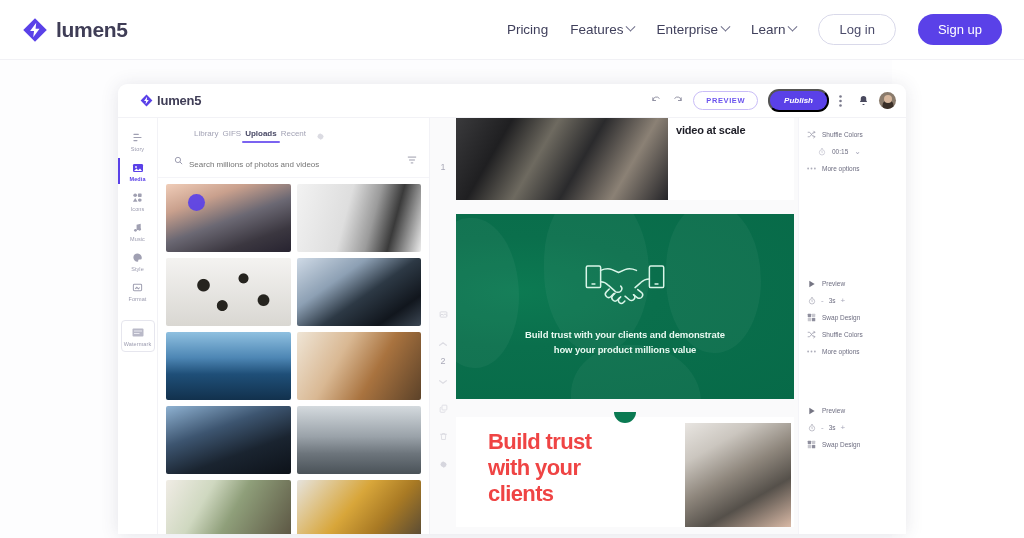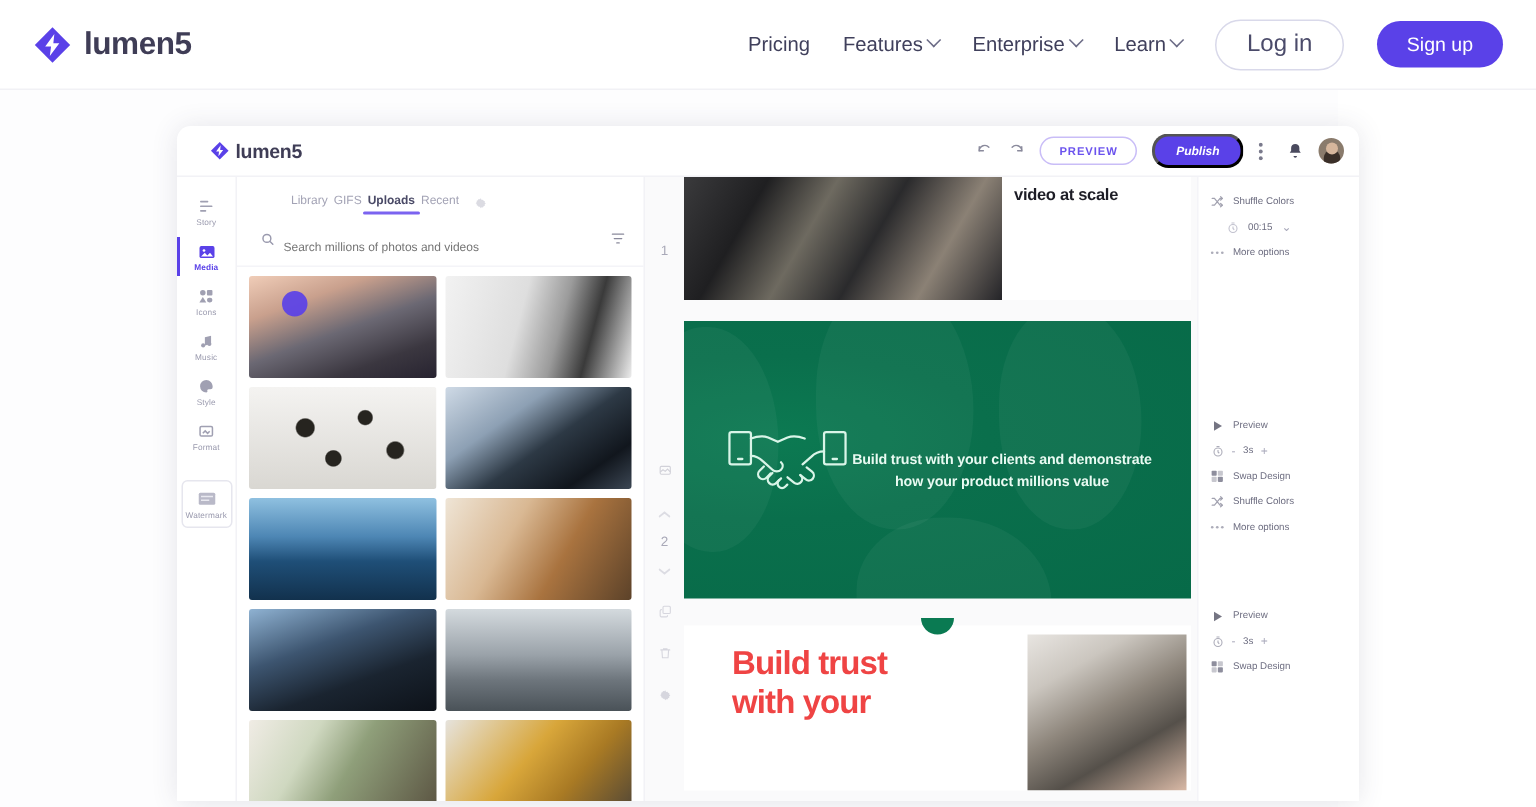--- a/index.html
+++ b/index.html
@@ -21,21 +21,21 @@
   .brand-mark { width: 26px; height: 26px; display: block; }
   .brand-text { font-size: 21px; font-weight: 700; color: #3f3d56; letter-spacing: -0.3px; }
   .nav-right { margin-left: auto; display: flex; align-items: center; gap: 22px; margin-right: 22px; }
   .nav-link {
     font-size: 13.5px; color: #40405c; display: flex; align-items: center; gap: 4px;
     cursor: pointer; white-space: nowrap;
   }
   .caret { display: inline-block; width: 7px; height: 7px; border-right: 1.4px solid #6b6b86;
            border-bottom: 1.4px solid #6b6b86; transform: rotate(45deg) translate(-2px,-2px); }
   .btn-login {
-    font-size: 16px; color: #4b4b6a; padding: 7px 20px; border: 1px solid #d9d9ea;
+    font-size: 13px; color: #4b4b6a; padding: 7px 20px; border: 1px solid #d9d9ea;
     border-radius: 20px; background: #fff; cursor: pointer;
   }
   .btn-signup {
     font-size: 13px; color: #fff; padding: 8px 20px; border-radius: 20px;
     background: #5a41e8; cursor: pointer; border: none; font-weight: 500;
   }
 
   
   .mockup {
     position: absolute; left: 118px; top: 84px; width: 788px; height: 450px;
@@ -141,21 +141,21 @@
   .scene { position: relative; margin-bottom: 8px; }
   .scene-top { display: flex; height: 82px; background: #ffffff; overflow: hidden; }
   .scene-top .media { width: 212px; flex: 0 0 212px; }
   .scene-top .txt {
     flex: 1; display: flex; align-items: flex-start; padding: 6px 0 0 8px;
     font-size: 11px; font-weight: 800; color: #1d1d26; letter-spacing: -0.2px;
   }
 
   .scene-green {
     height: 185px; background: radial-gradient(ellipse at 18% 42%, #0c7a52 0%, #0a6f4c 36%, #076a48 100%);
-    position: relative; display: flex; flex-direction: row;
+    position: relative; display: flex; flex-direction: column;
     align-items: center; justify-content: center; overflow: hidden;
   }
   .blob { position: absolute; border-radius: 44% 52% 48% 50%; background: rgba(255,255,255,0.045); }
   .scene-green .cap {
     position: relative; z-index: 2; text-align: center; color: #e8fbf2;
     font-size: 9.5px; font-weight: 800; line-height: 1.5; letter-spacing: -0.1px; margin-top: 16px;
     text-shadow: 0 0 1px rgba(0,0,0,.1);
   }
   .handshake { position: relative; z-index: 2; margin-top: 4px; }
 
@@ -463,20 +463,21 @@
               </div>
             </div>
           </div>
 
           <div class="scene">
             <div class="green-tab"></div>
             <div class="scene-white">
               <div class="big">
                 <div>Build trust</div>
                   <div>with your</div>
+                  <div>clients</div>
               </div>
               <div class="media" style="background:linear-gradient(150deg,#e8e5e1 0%,#cbc6bf 24%,#8e867c 48%,#55504a 70%,#d9b9a6 100%)"></div>
             </div>
           </div>
 
         </div>
 
         <div class="opts">
 
           <div class="opt-block">

